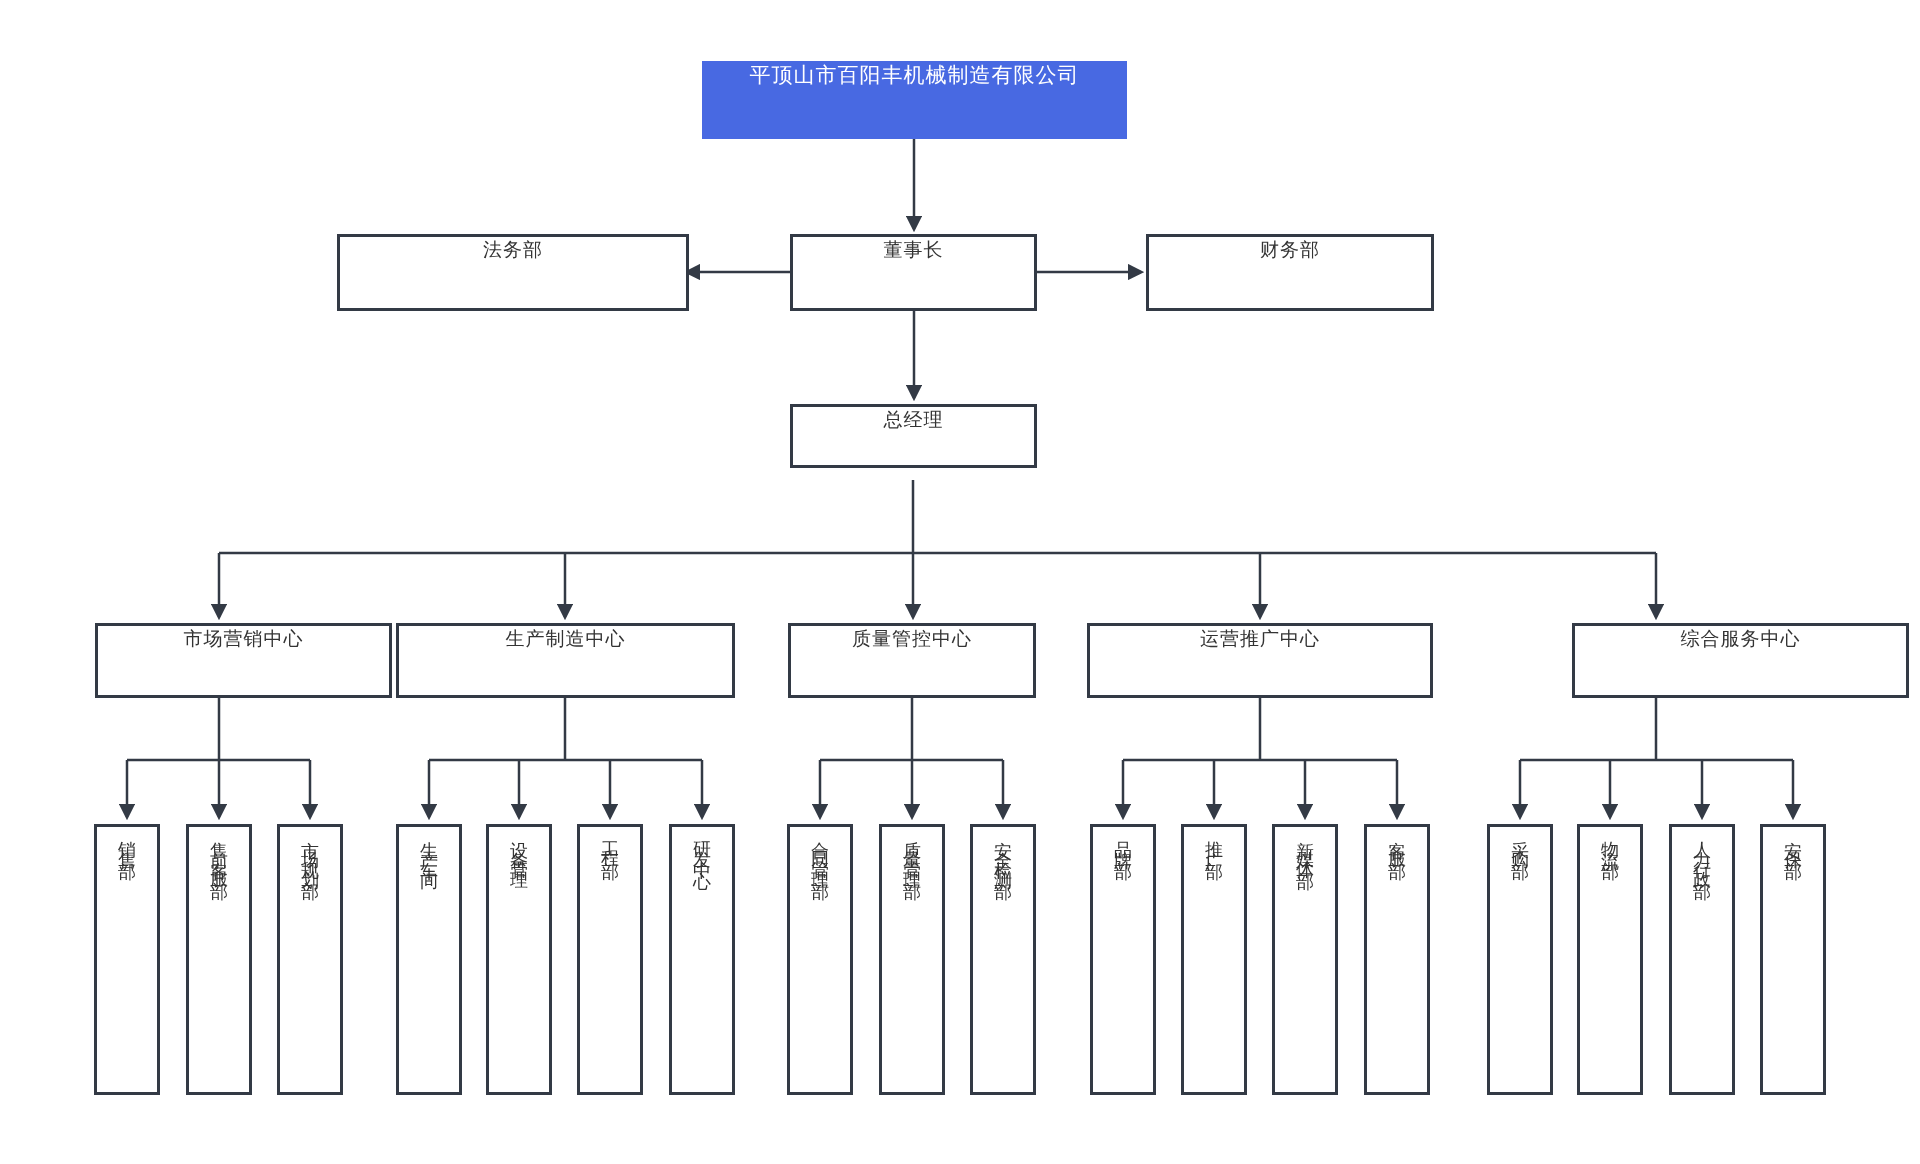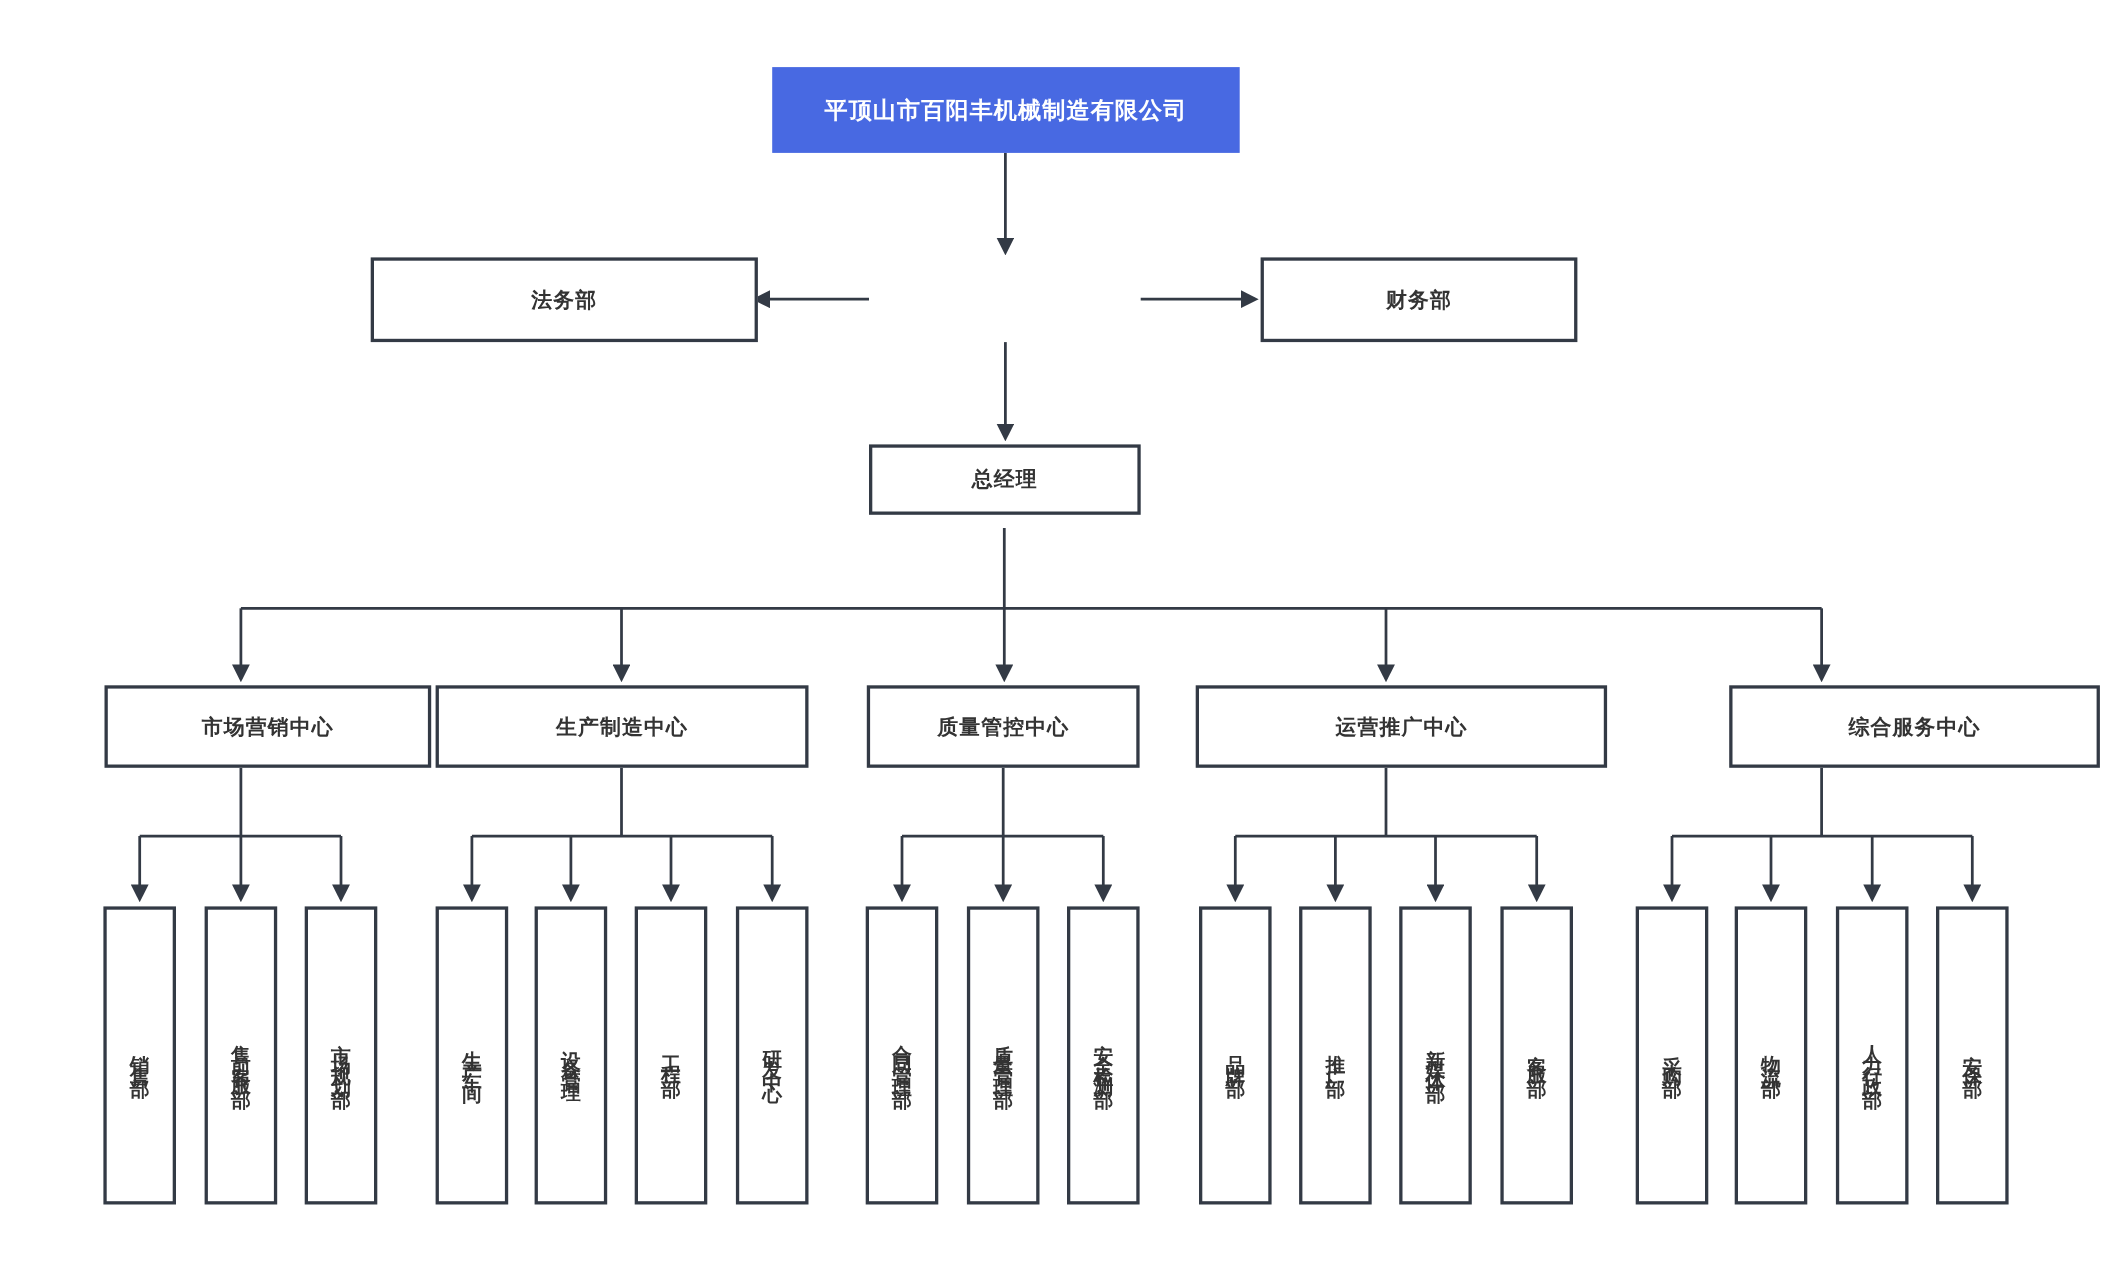--- a/index.html
+++ b/index.html
@@ -7,22 +7,22 @@
     --line:#333a45; --box-text:#333333; --background:#ffffff;
   }
   html,body{margin:0;padding:0;background:var(--background);}
   .canvas{
     position:relative;width:1920px;height:1164px;background:var(--background);
     font-family:"Liberation Sans","DejaVu Sans",sans-serif;overflow:hidden;
   }
   .wires{position:absolute;left:0;top:0;}
   .node{
     position:absolute;box-sizing:border-box;background:#ffffff;
-    border:3px solid var(--line);display:flex;align-items:center;justify-content:center;
-    color:var(--box-text);font-weight:700;font-size:19px;letter-spacing:1px;
+    border:3px solid var(--line);display:flex;justify-content:center;
+    color:var(--box-text);font-weight:400;font-size:19px;letter-spacing:1px;
   }
   .node.root{
     background:var(--root-bg);border:none;color:var(--root-text);font-size:21px;
   }
   .node.leaf{font-size:18px;}
   .vtext{
     writing-mode:vertical-rl;text-orientation:upright;
     letter-spacing:10px;line-height:1;
   }
 </style>
@@ -76,38 +76,41 @@
     </g>
   </svg>
 
   <div class="node root" style="left:702px;top:61px;width:425px;height:78px">
     <span>平顶山市百阳丰机械制造有限公司</span>
   </div>
 
   <div class="node" style="left:337px;top:234px;width:352px;height:77px">
     <span>法务部</span>
   </div>
+  <div class="node" style="left:790px;top:234px;width:247px;height:77px">
+    <span>董事长</span>
+  </div>
   <div class="node" style="left:1146px;top:234px;width:288px;height:77px">
     <span>财务部</span>
   </div>
 
   <div class="node" style="left:790px;top:404px;width:247px;height:64px">
     <span>总经理</span>
   </div>
 
   <div class="node" style="left:95px;top:623px;width:297px;height:75px">
     <span>市场营销中心</span>
   </div>
   <div class="node" style="left:788px;top:623px;width:248px;height:75px">
     <span>质量管控中心</span>
   </div>
   <div class="node" style="left:396px;top:623px;width:339px;height:75px">
     <span>生产制造中心</span>
   </div>
-  <div class="node" style="left:1087px;top:623px;width:374px;height:75px">
+  <div class="node" style="left:1087px;top:623px;width:346px;height:75px">
     <span>运营推广中心</span>
   </div>
   <div class="node" style="left:1572px;top:623px;width:337px;height:75px">
     <span>综合服务中心</span>
   </div>
 
   <div class="node leaf" style="left:94px;top:824px;width:66px;height:271px">
     <span class="vtext">销售部</span>
   </div>
   <div class="node leaf" style="left:186px;top:824px;width:66px;height:271px">

